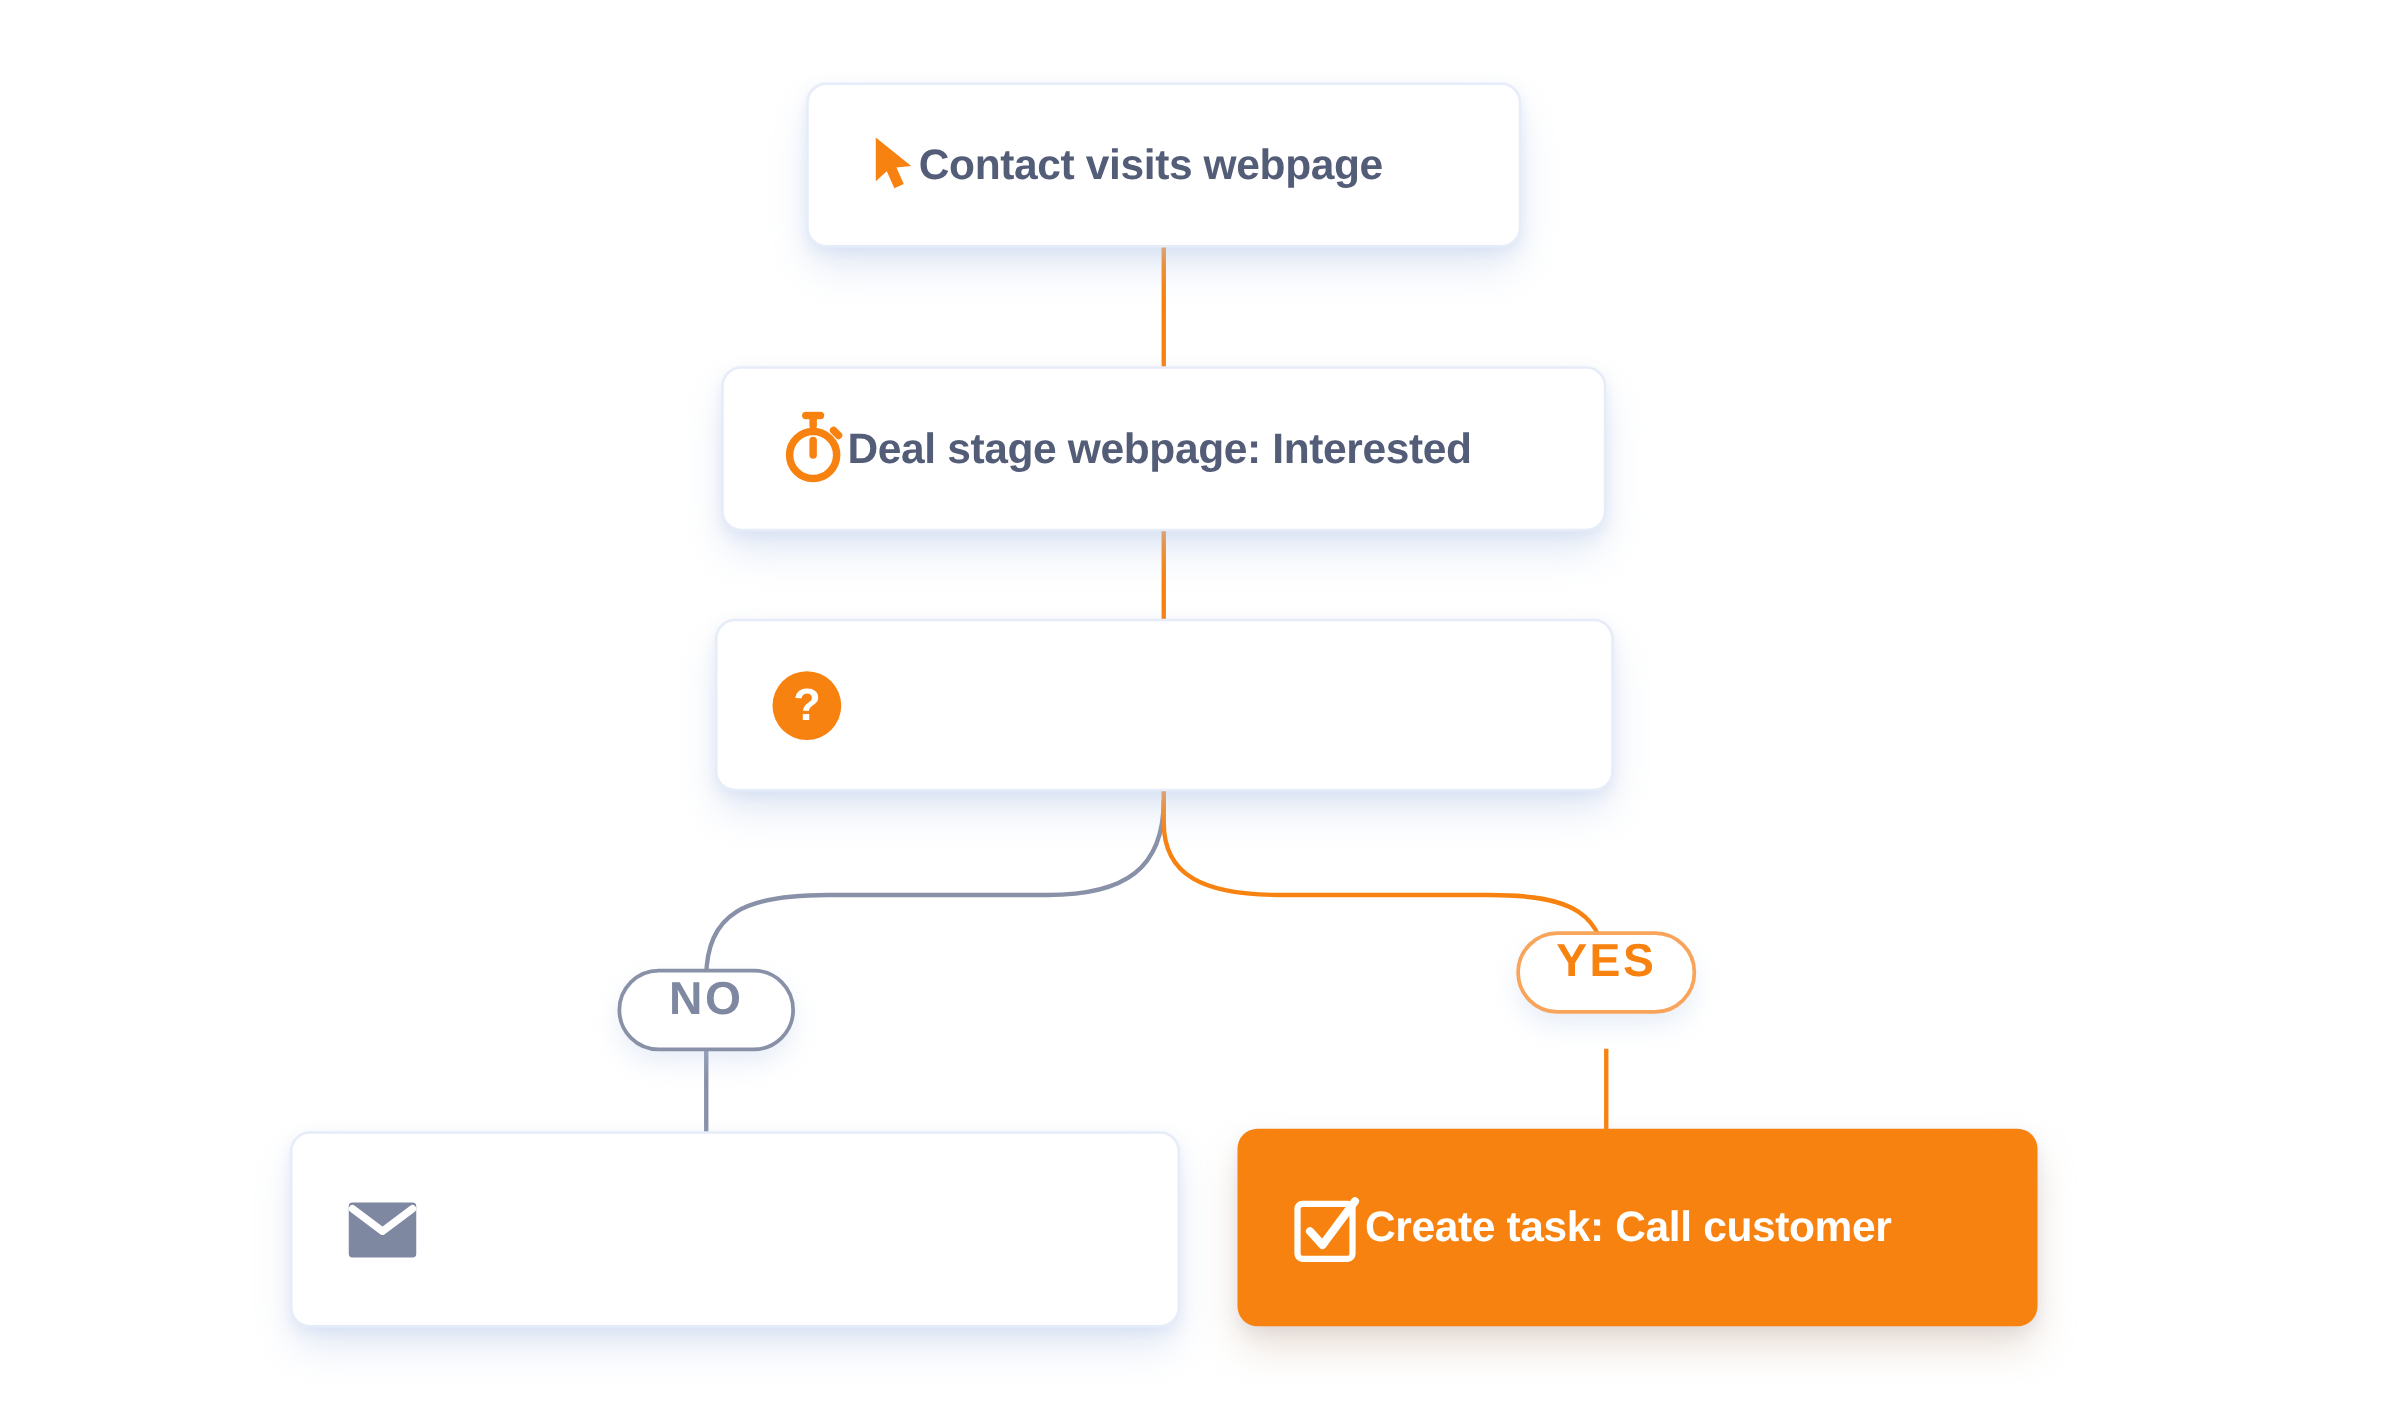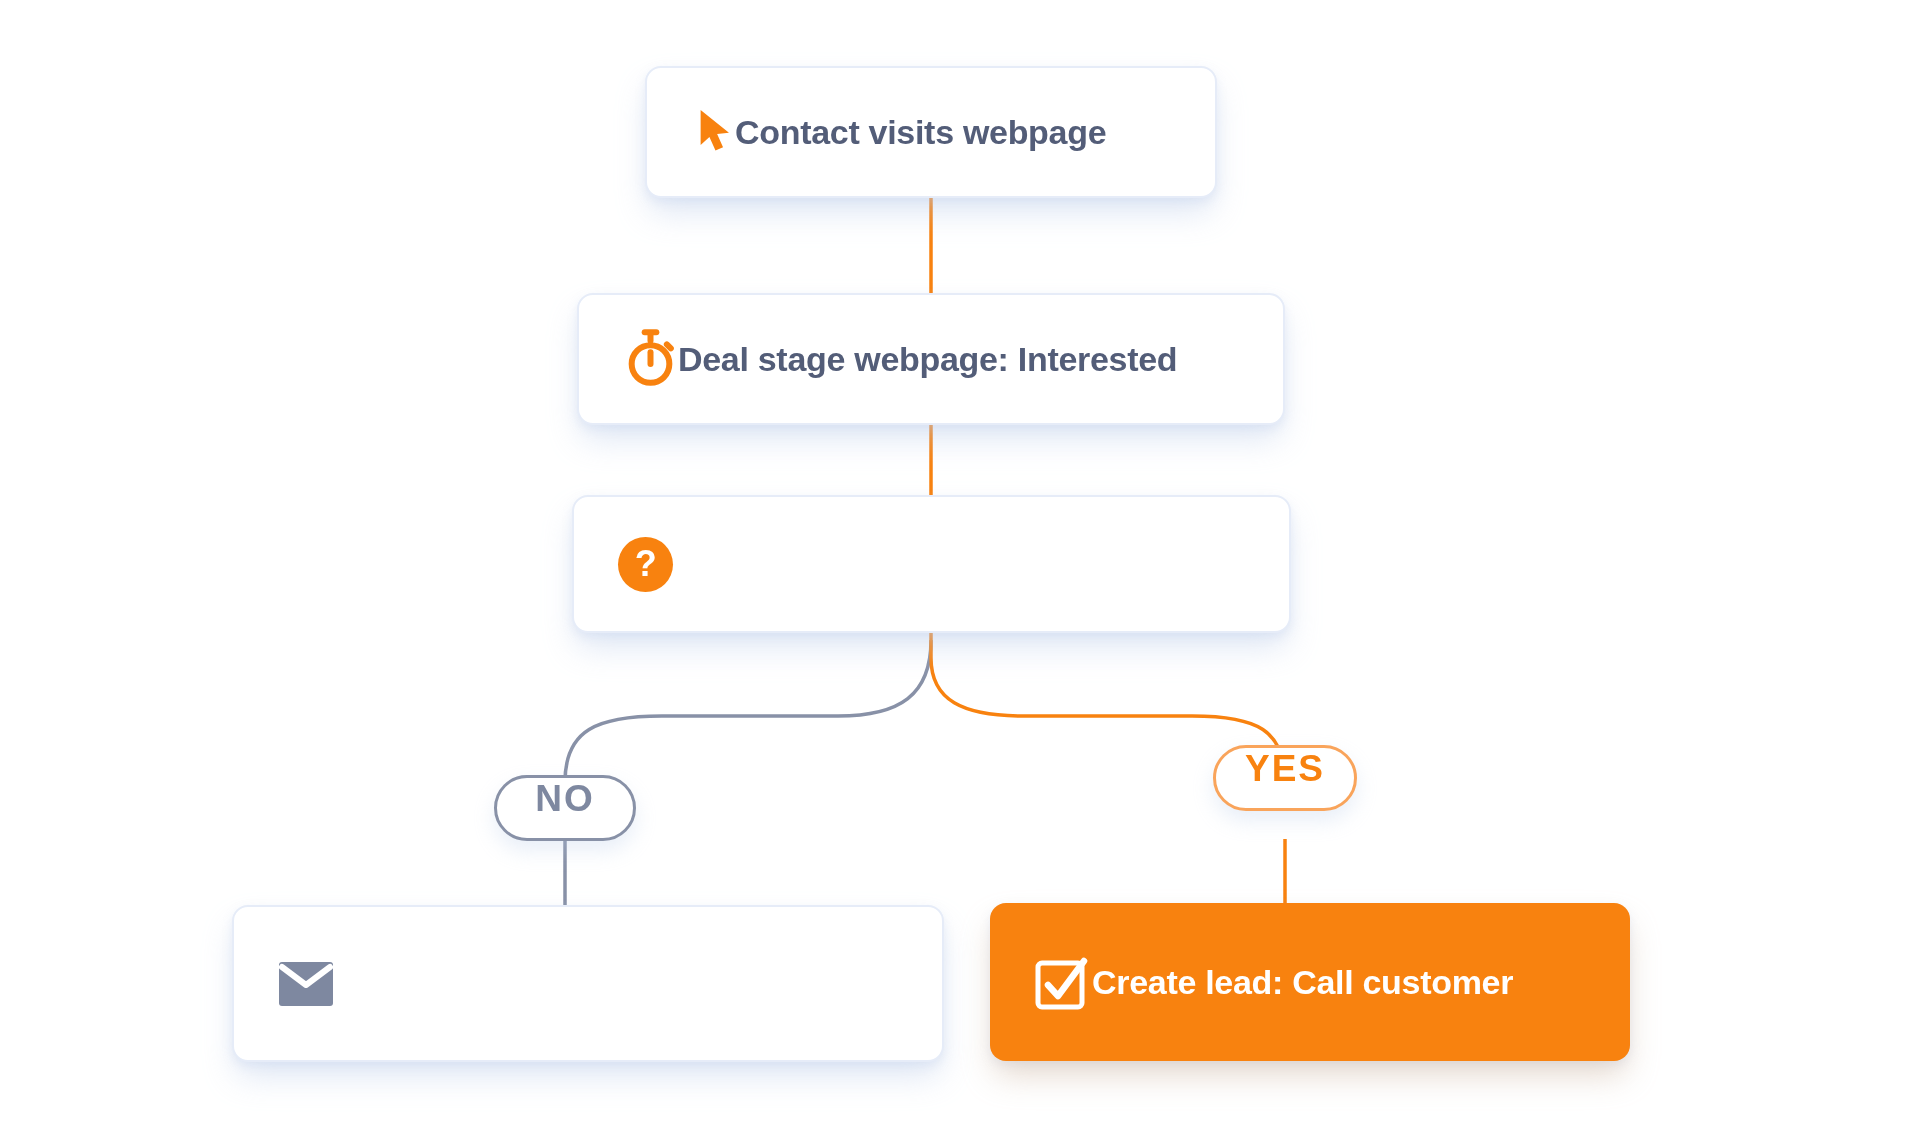--- a/index.html
+++ b/index.html
@@ -129,16 +129,16 @@
       <rect x="1" y="4" width="54" height="44" rx="3" fill="#7E88A0"></rect>
       <path d="M4 9 L28 27 L52 9" fill="none" stroke="#ffffff" stroke-width="6" stroke-linecap="round" stroke-linejoin="round"></path>
     </svg>
   </div>
 
   <div class="node orange" id="node-task">
     <svg class="icon" width="58" height="58" viewBox="0 0 58 58">
       <rect x="4" y="10" width="44" height="44" rx="4" fill="none" stroke="#ffffff" stroke-width="5"></rect>
       <path d="M14 32 L24 43 L50 8" fill="none" stroke="#ffffff" stroke-width="6.5" stroke-linecap="round" stroke-linejoin="round"></path>
     </svg>
-    <span>Create lead: Call customer</span>
+    <span>Create task: Call customer</span>
   </div>
 
 </div>
 
 </body></html>

